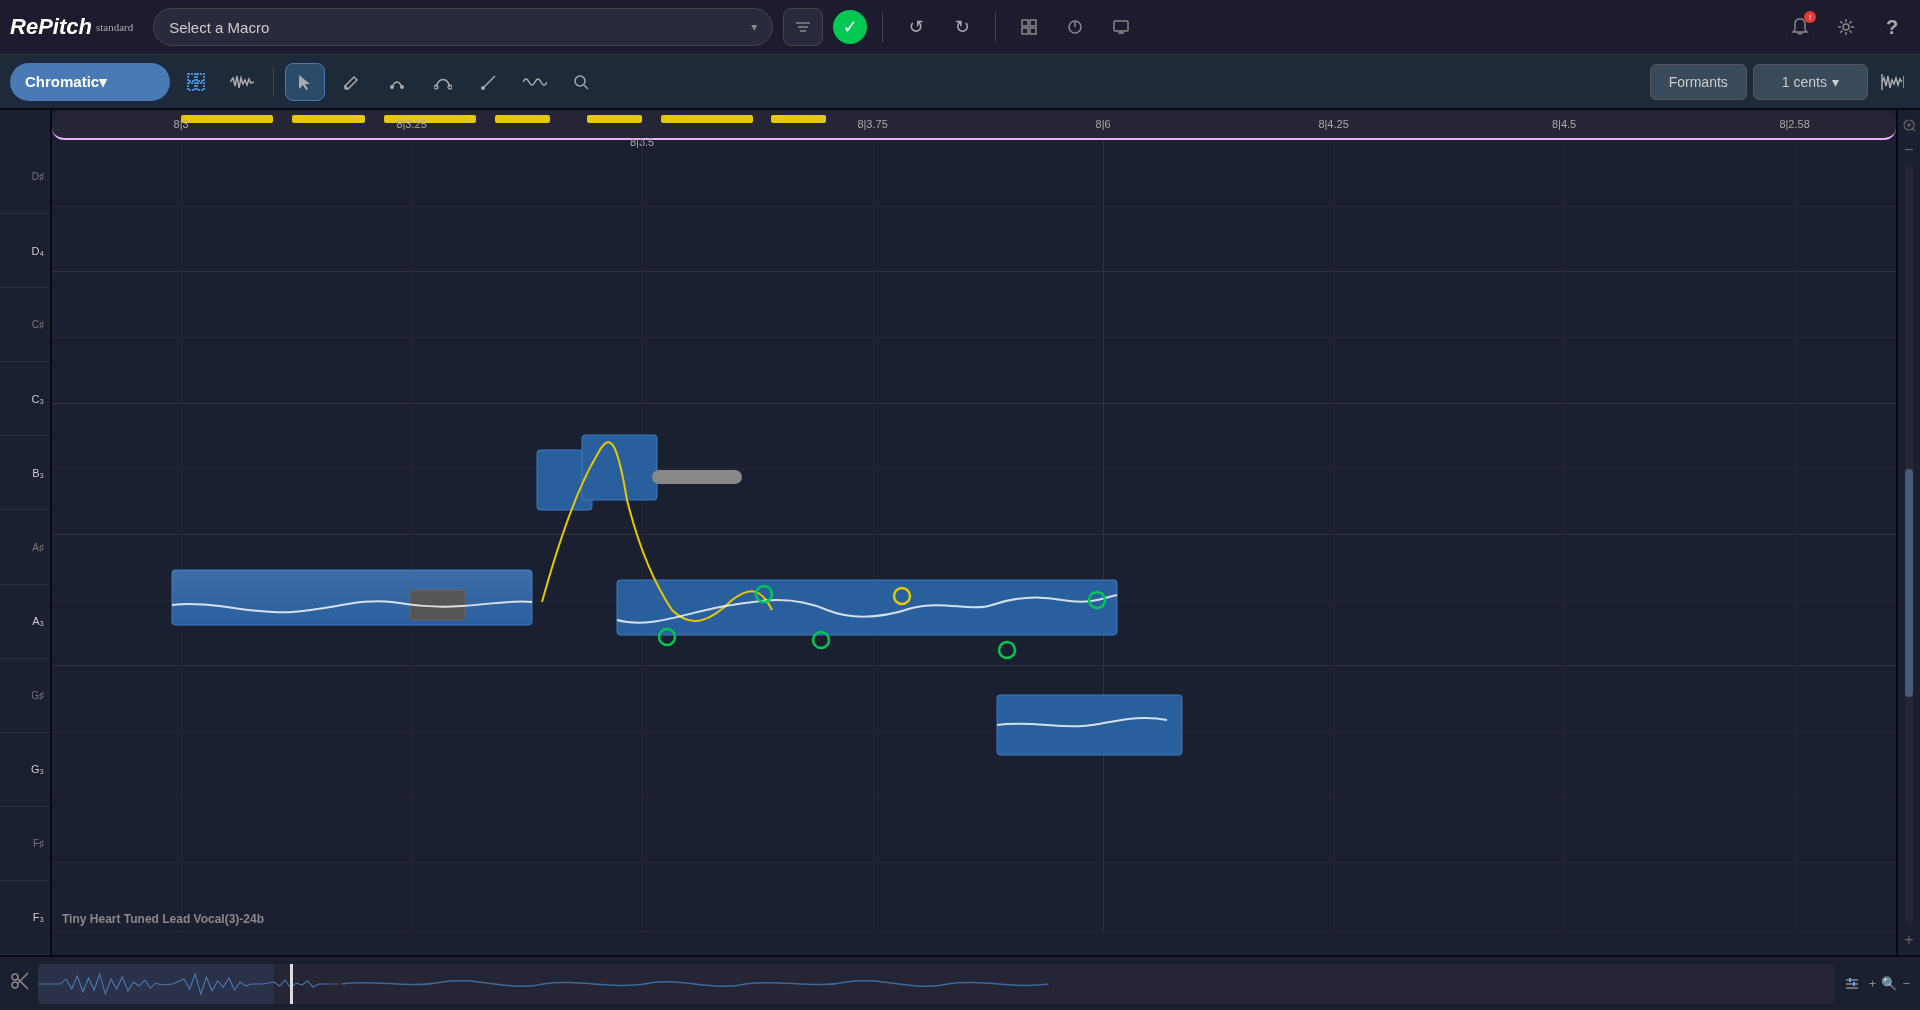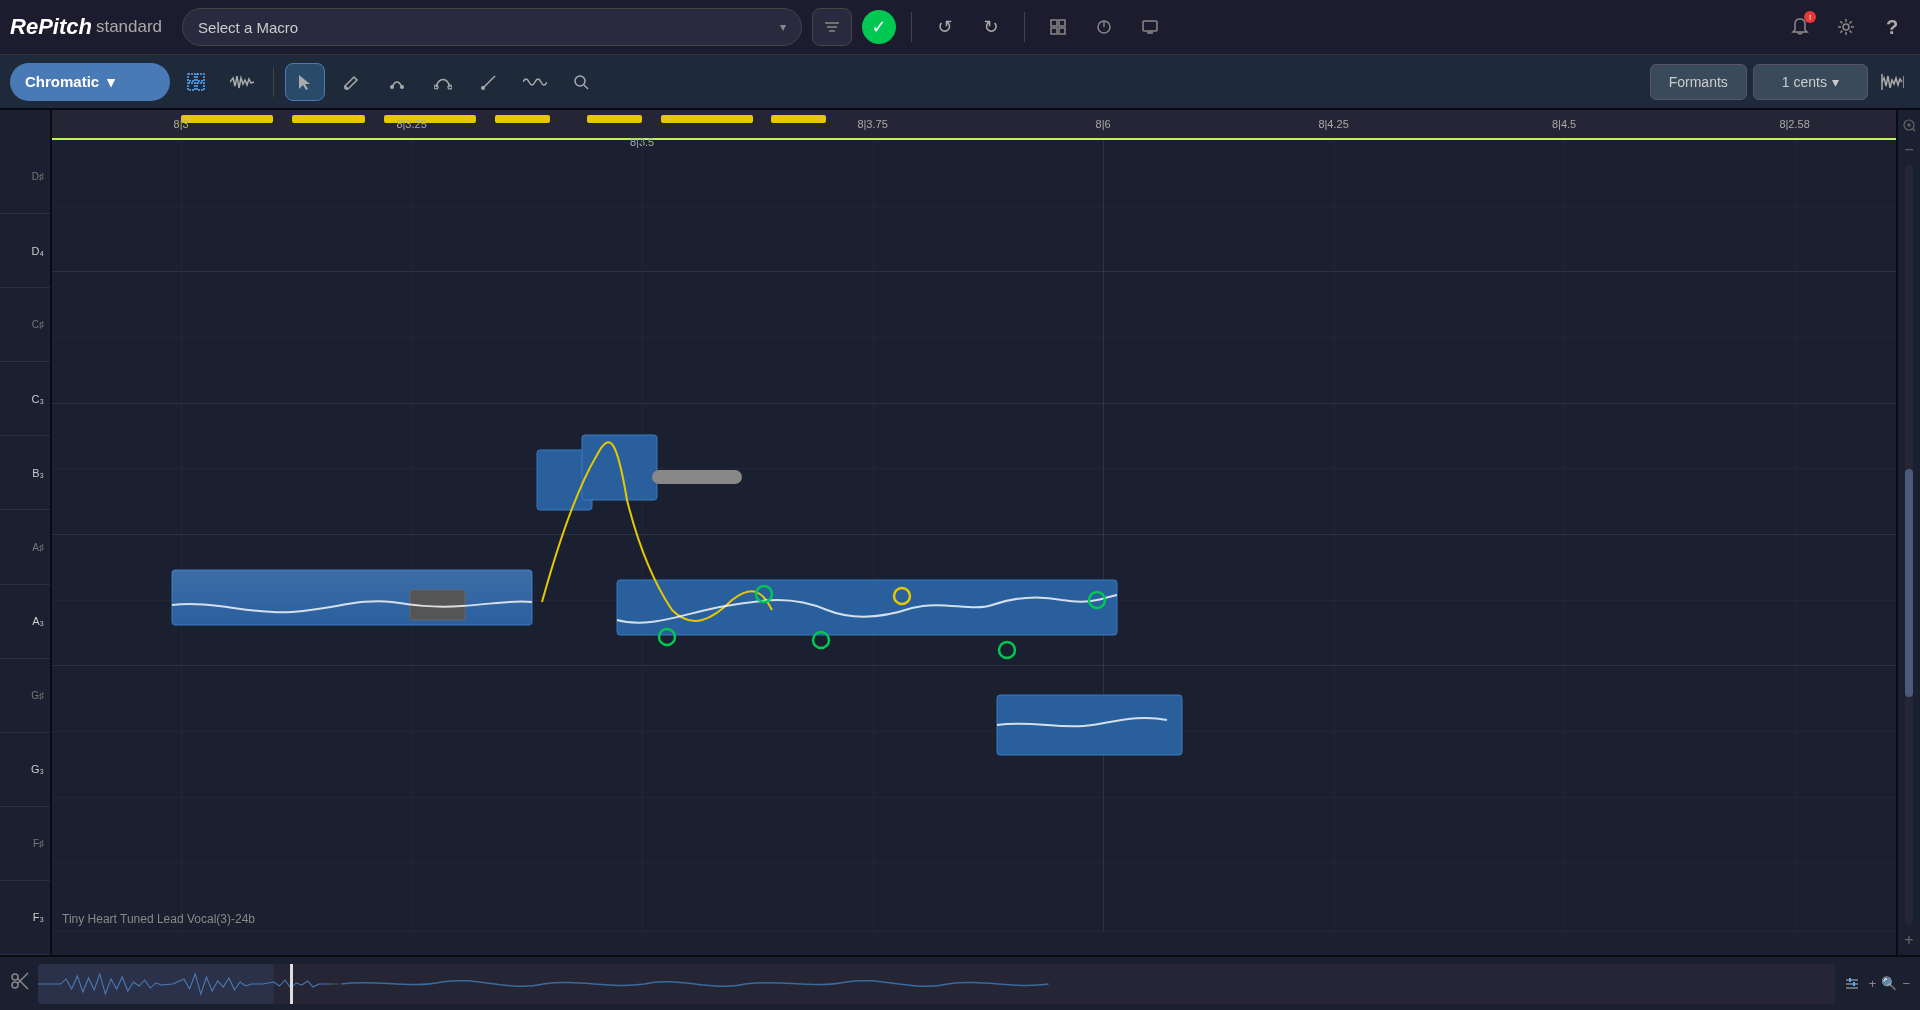--- a/index.html
+++ b/index.html
@@ -26,21 +26,21 @@
     .logo {
       display: flex;
       align-items: center;
       gap: 4px;
       font-size: 22px;
       font-weight: bold;
       color: white;
       margin-right: 10px;
     }
     .logo .repitch { color: white; font-style: italic; }
-    .logo .standard { color: #aaa; font-weight: normal; font-size: 17px; }
+    .logo .standard { color: #aaa; font-weight: normal; font-size: 11px; font-family: Liberation Serif, serif; }
 
     .macro-select {
       flex: 1;
       max-width: 620px;
       height: 38px;
       background: #2a2a3e;
       border: 1px solid #444;
       border-radius: 20px;
       display: flex;
       align-items: center;
@@ -140,21 +140,21 @@
     }
 
     .scale-dropdown {
       height: 38px;
       background: #4a7ab5;
       border: none;
       border-radius: 20px;
       display: flex;
       align-items: center;
       padding: 0 15px;
-      gap: 8px;
+      gap: 0;
       color: white;
       font-size: 15px;
       font-weight: bold;
       cursor: pointer;
       min-width: 160px;
     }
 
     .tool-btn {
       width: 40px;
       height: 38px;
@@ -244,24 +244,25 @@
       flex: 1;
       display: flex;
       flex-direction: column;
       overflow: hidden;
       background: #1a2030;
     }
 
     .timeline {
       height: 30px;
       background: #252535;
-      border-bottom: 2px solid #bef264;
+      border-bottom: 2px solid #f0abfc;
       display: flex;
       align-items: center;
       position: relative;
+      border-radius: 12px;
     }
 
     .timeline-marker {
       position: absolute;
       color: #aaa;
       font-size: 11px;
       transform: translateX(-50%);
     }
 
     
@@ -359,20 +360,21 @@
       color: #888;
       font-size: 12px;
     }
 
     .tune-note-label {
       position: absolute;
       bottom: 5px;
       left: 10px;
       color: #888;
       font-size: 12px;
+      font-weight: bold;
     }
   </style>
 </head>
 <body>
 
 <div class="top-bar">
   <div class="logo">
     <span class="repitch">
       <em>Re</em>Pitch
     </span>

